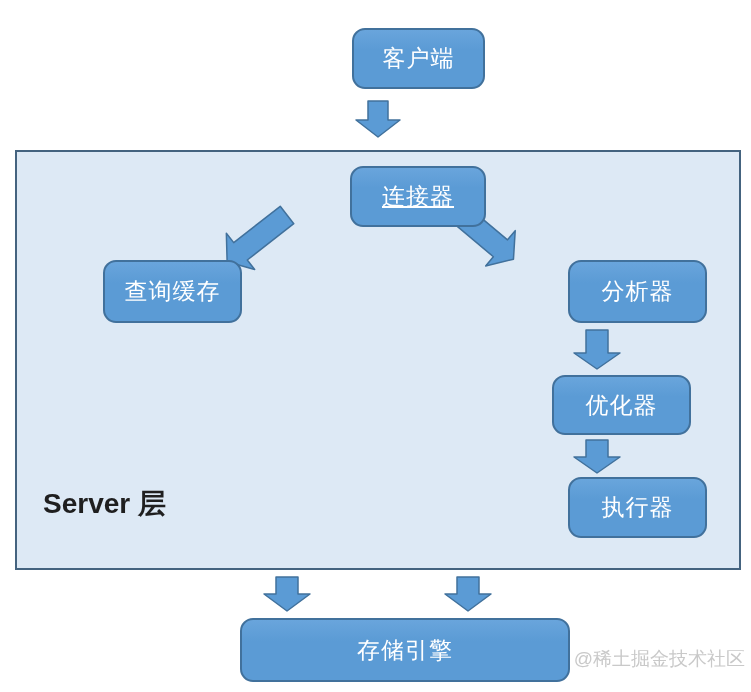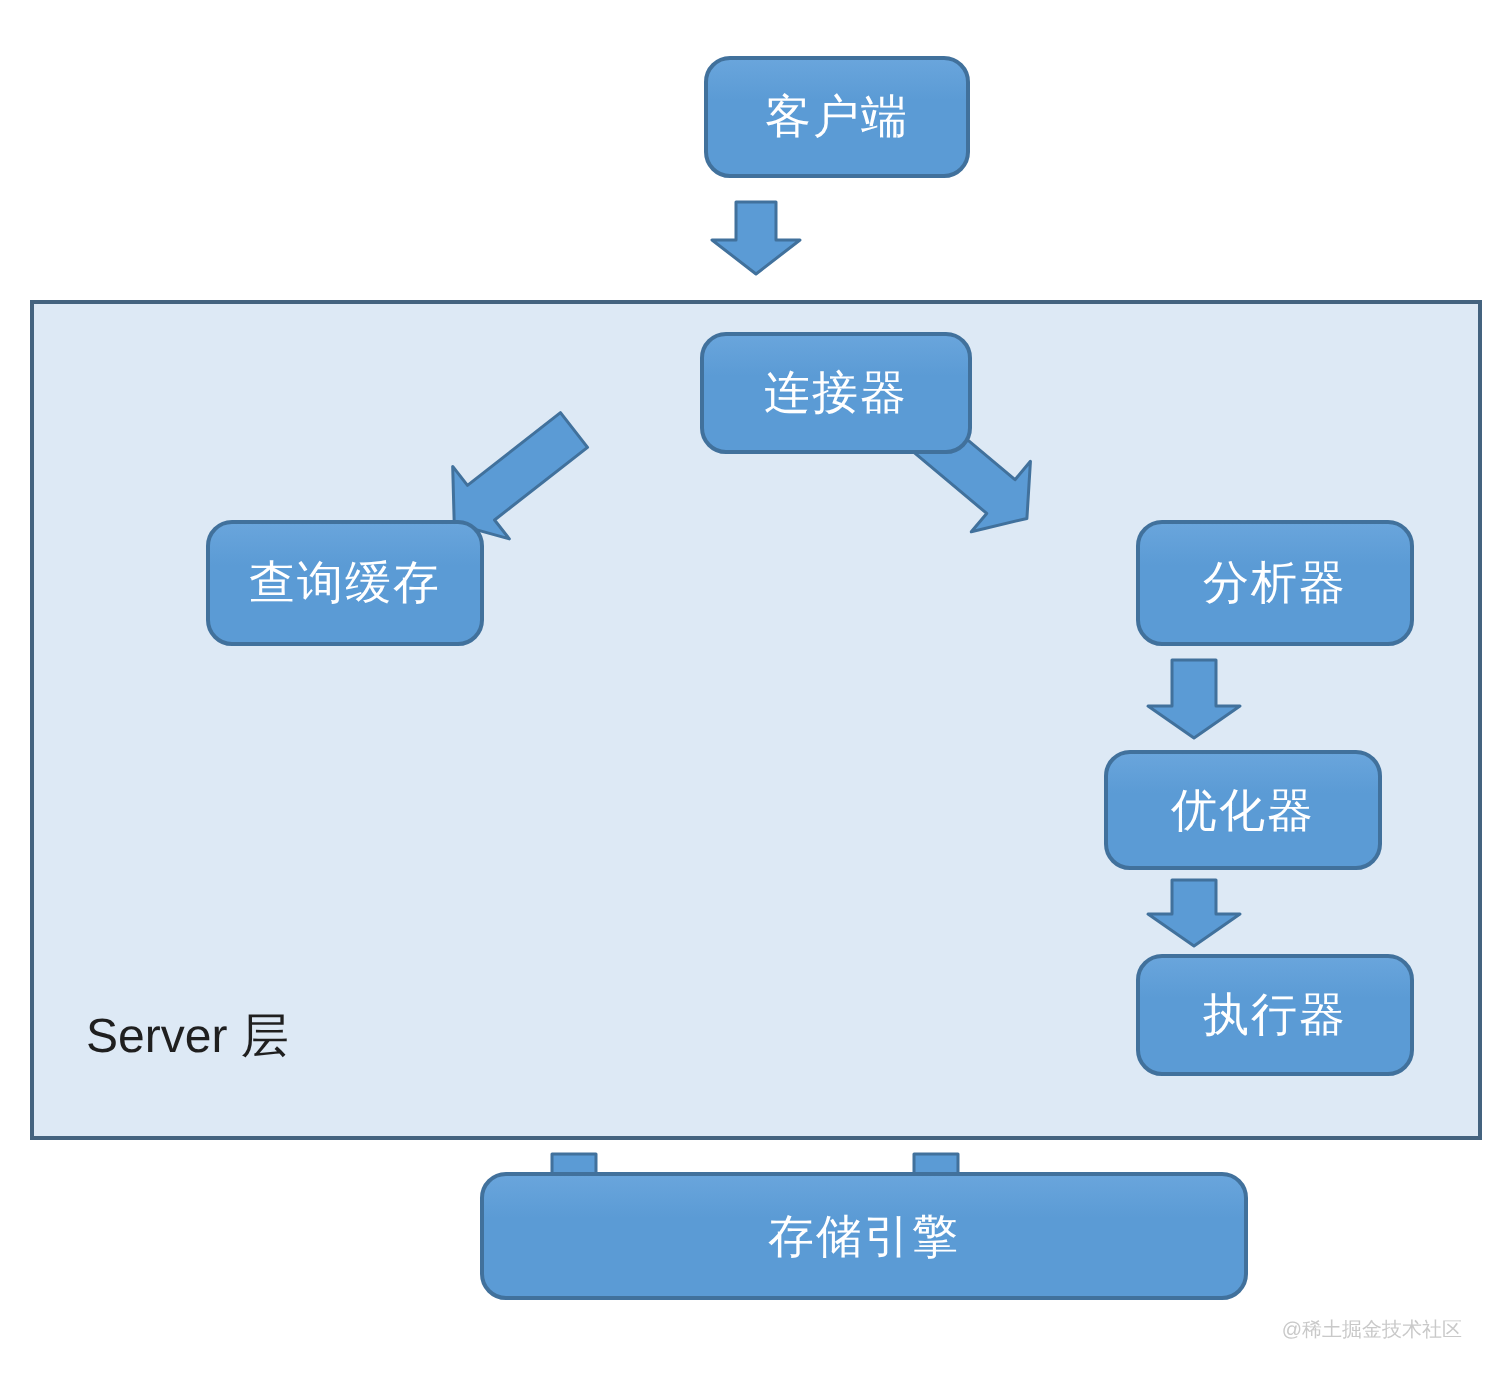--- a/index.html
+++ b/index.html
@@ -54,38 +54,39 @@
     border: 2px solid var(--node-border);
     border-radius: 13px;
     color: var(--node-text);
     font-size: 23px;
     letter-spacing: 1px;
     box-sizing: border-box;
     white-space: nowrap;
     margin-left: 40px;
   }
   .n-client      { left: 312px; top: 28px;  width: 133px; height: 61px; }
-  .n-connector   { left: 310px; top: 166px; width: 136px; height: 61px; }
+  .n-connector   { left: 310px; top: 166px; width: 136px; height: 61px; text-decoration: underline; }
   .n-query-cache { left: 63px;  top: 260px; width: 139px; height: 63px; }
   .n-analyzer    { left: 528px; top: 260px; width: 139px; height: 63px; }
   .n-optimizer   { left: 512px; top: 375px; width: 139px; height: 60px; }
   .n-executor    { left: 528px; top: 477px; width: 139px; height: 61px; }
-  .n-storage     { left: 200px; top: 586px; width: 384px; height: 64px; }
+  .n-storage     { left: 200px; top: 618px; width: 330px; height: 64px; }
   .server-label {
     position: absolute;
     left: 43px;
-    top: 502px;
-    font-size: 24px;
+    top: 485px;
+    font-size: 28px;
     color: var(--server-label-text);
+    font-weight: bold;
   }
   .watermark {
     position: absolute;
-    right: 20px;
+    right: 6px;
     bottom: 20px;
-    font-size: 10px;
+    font-size: 19px;
     color: var(--watermark-text);
   }
 </style>
 </head>
 <body>
 
 <div class="canvas">
 
   <div class="panel"></div>
 

